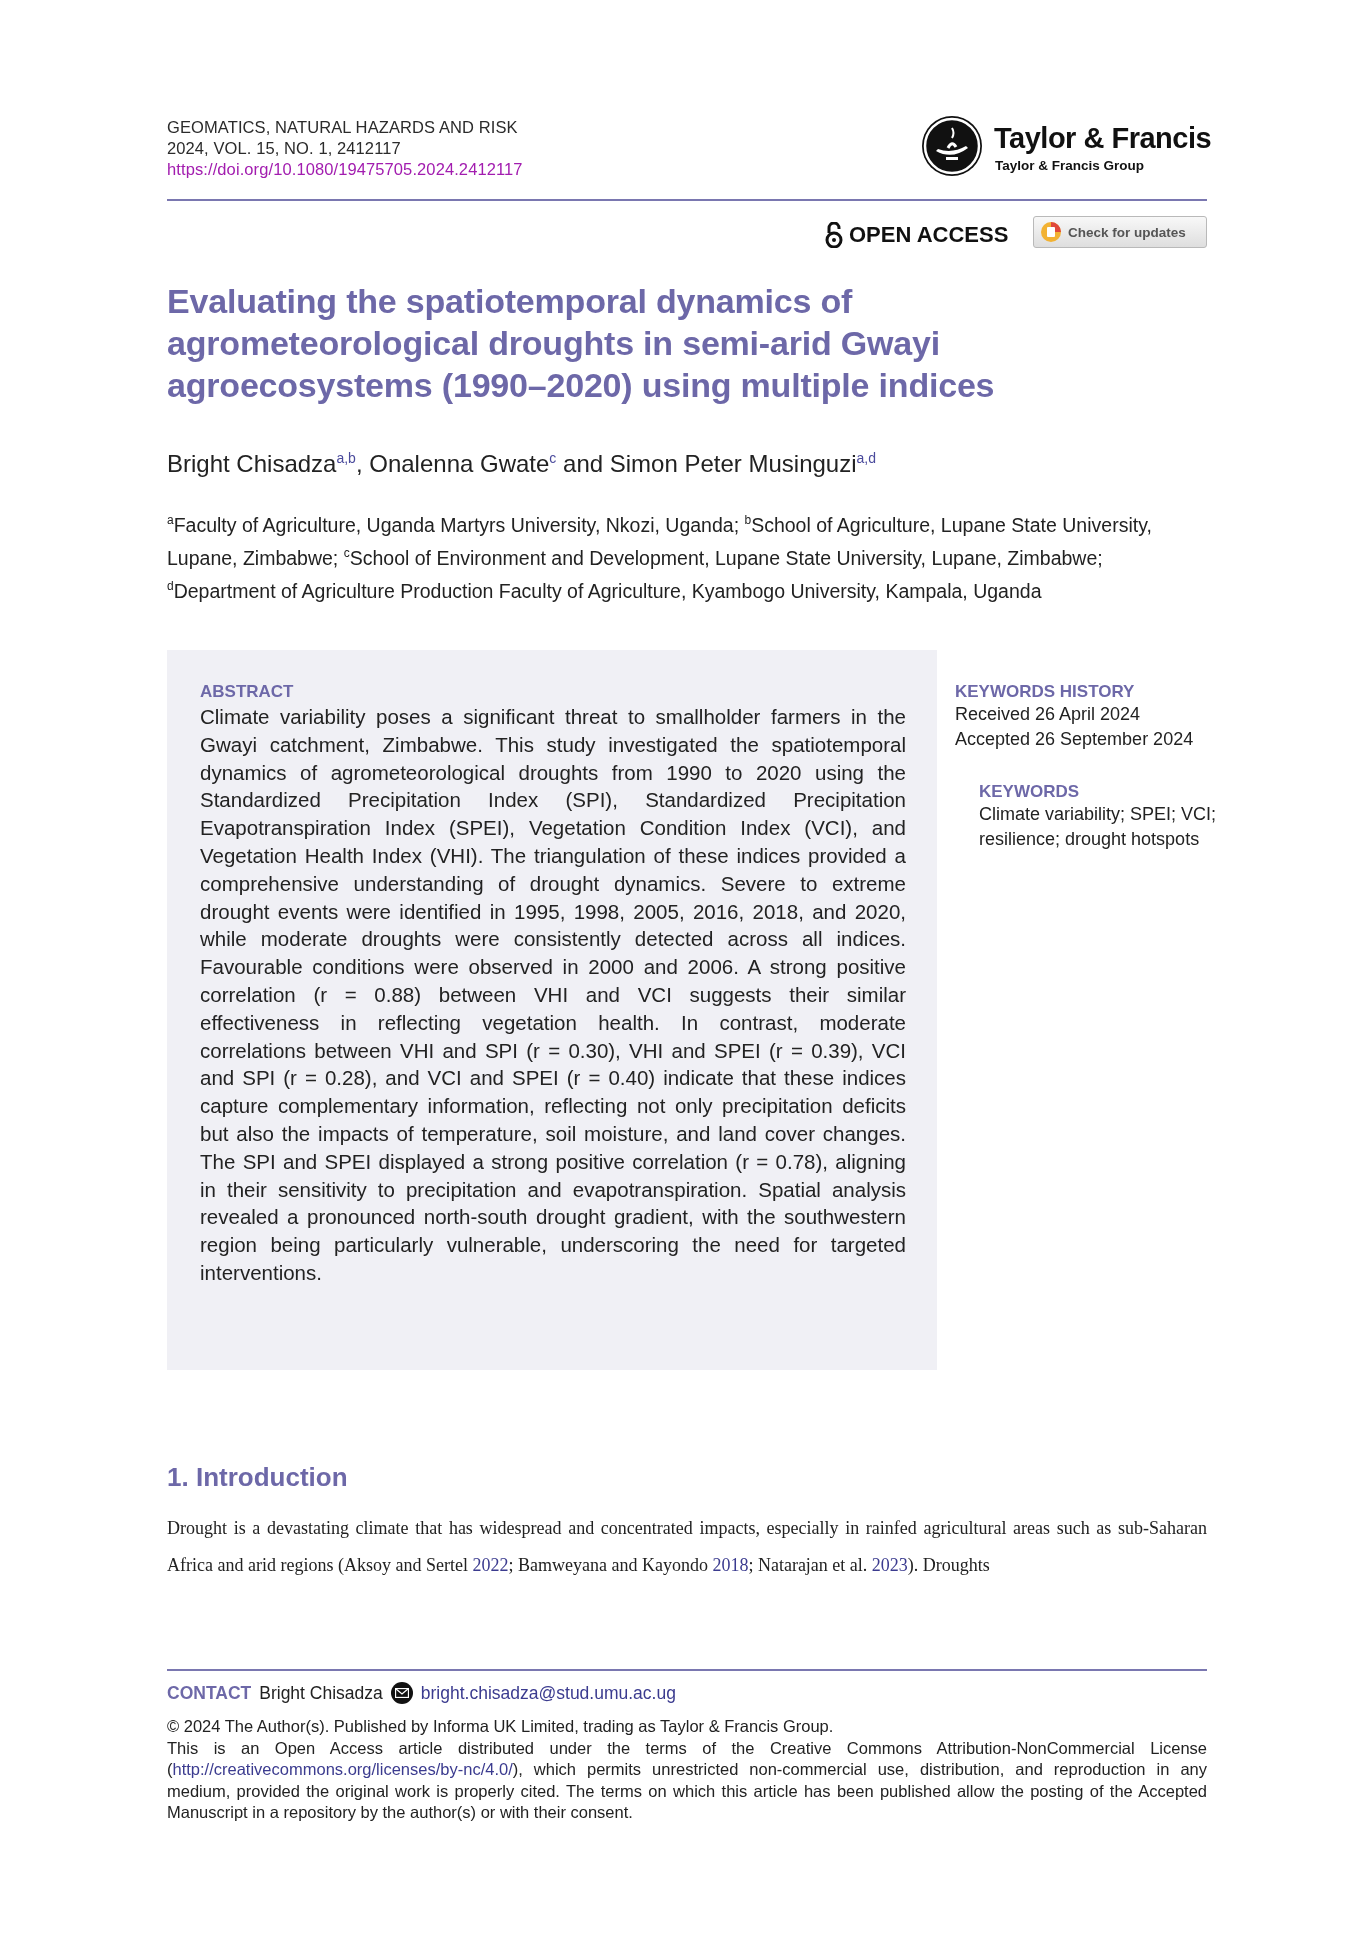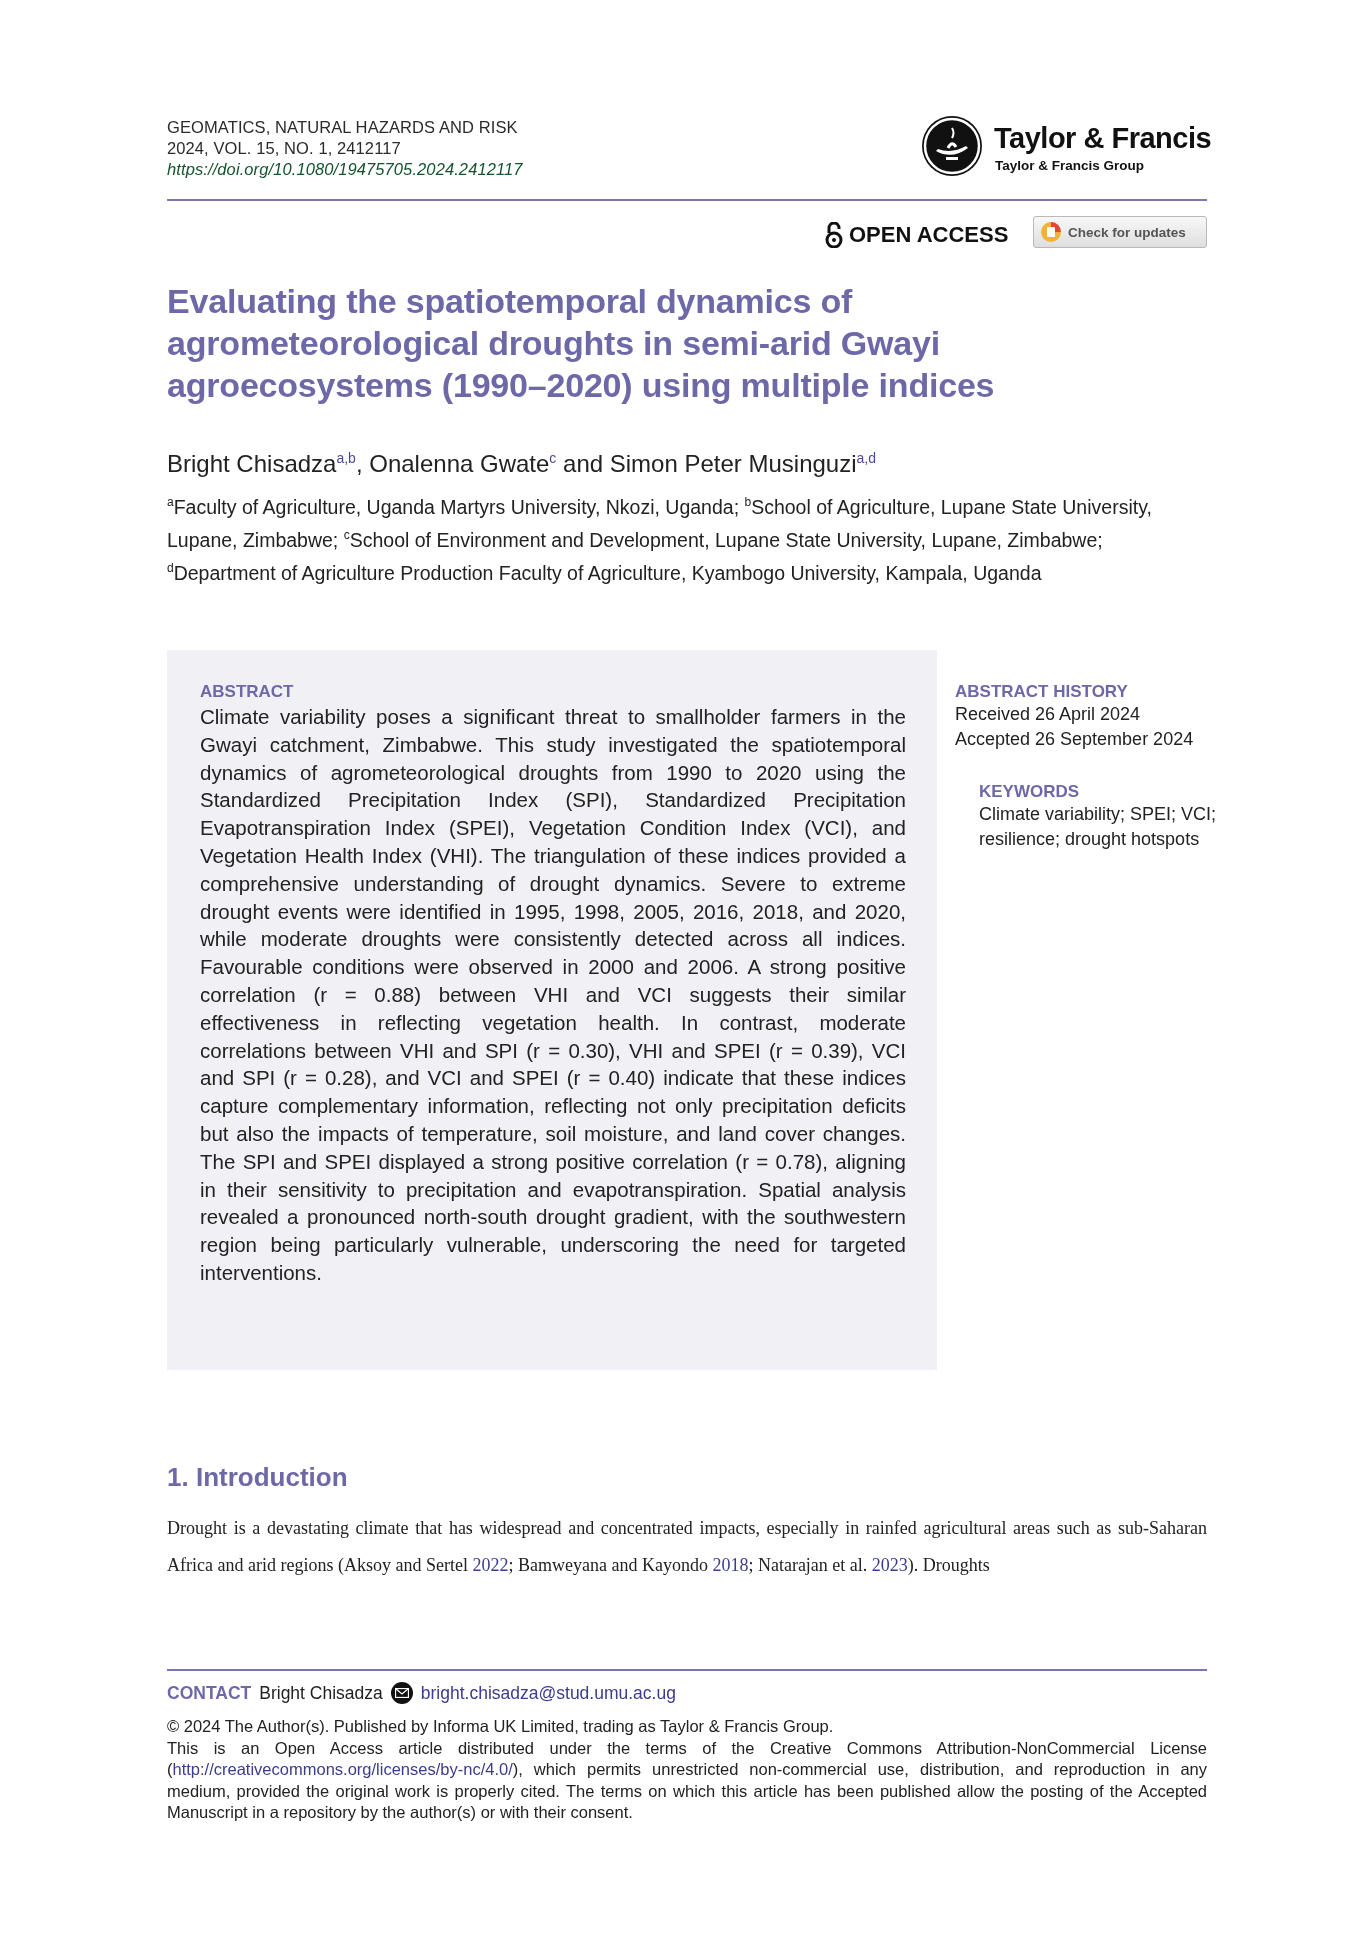--- a/index.html
+++ b/index.html
@@ -1,31 +1,31 @@
 <!DOCTYPE html>
 <html><head>
 <meta charset="utf-8">
 <style>
   html, body { margin:0; padding:0; background:#ffffff; }
   body { width:1371px; height:1953px; position:relative; overflow:hidden; font-family:"Liberation Sans", sans-serif; color:#1a1a1a; }
   .abs { position:absolute; }
   .journal { left:167px; top:117px; font-size:16.5px; line-height:21px; color:#2b2b2b; letter-spacing:0.1px; }
-  .journal a { color:#14532d; text-decoration:none;font-style:italic; }
+  .journal a { color:#a21caf; text-decoration:none; }
   .logo { left:922px; top:116px; width:290px; height:64px; }
   .logo .circle { position:absolute; left:0; top:0; width:60px; height:60px; border-radius:50%; background:#111; }
   .logo .circle svg { position:absolute; left:0; top:0; }
   .logo .name { position:absolute; left:72px; top:6px; font-size:29px; font-weight:bold; color:#111; letter-spacing:-0.5px; white-space:nowrap; }
   .logo .group { position:absolute; left:73px; top:42px; font-size:13.5px; font-weight:bold; color:#111; white-space:nowrap; }
   .rule-top { left:167px; top:199px; width:1040px; height:2px; background:#7a77b0; }
   .oa { left:825px; top:222px; font-size:22px; font-weight:bold; color:#111; display:flex; gap:6px; }
   .check { left:1033px; top:216px; width:174px; height:32px; border:1px solid #b9b9b9; border-radius:3px; background:linear-gradient(#f8f8f8,#dedede); display:flex; align-items:center; gap:6px; padding-left:6px; box-sizing:border-box; font-size:13.5px; font-weight:bold; color:#555; }
   .title { left:167px; top:280px; width:900px; font-size:34px; line-height:42px; font-weight:bold; color:#6d68a8; letter-spacing:-0.2px; }
   .authors { left:167px; top:450px; font-size:24px; color:#222; }
   .authors sup { font-size:14px; color:#4a4a9c; }
-  .affil { left:167px; top:488px; width:1000px; font-size:19.5px; line-height:28.5px; color:#222; }
+  .affil { left:167px; top:506px; width:1000px; font-size:19.5px; line-height:28.5px; color:#222; }
   .affil sup { font-size:12px; }
   .abstract-box { left:167px; top:650px; width:770px; height:720px; background:#f0f0f5; }
   .abs-label { left:200px; top:682px; font-size:17px; font-weight:bold; color:#6d68a8; }
   .abs-text { left:200px; top:703px; width:706px; font-size:20.5px; line-height:27.8px; text-align:justify; color:#222; }
   .side-label { font-size:17px; font-weight:bold; color:#6d68a8; }
   .side-text { font-size:18px; line-height:25px; color:#222; }
   .intro-h { left:167px; top:1462px; font-size:26px; font-weight:bold; color:#6d68a8; }
   .intro-text { left:167px; top:1510px; width:1040px; font-family:"Liberation Serif", serif; font-size:18px; line-height:37px; text-align:justify; color:#222; }
   .intro-text .cite { color:#3b3b8f; }
   .rule-bottom { left:167px; top:1669px; width:1040px; height:2px; background:#7a77b0; }
@@ -87,21 +87,21 @@
 
 <div class="abs affil">
   <sup>a</sup><span>Faculty of Agriculture, Uganda Martyrs University, Nkozi, Uganda; </span><sup>b</sup><span>School of Agriculture, Lupane State University, Lupane, Zimbabwe; </span><sup>c</sup><span>School of Environment and Development, Lupane State University, Lupane, Zimbabwe; </span><sup>d</sup><span>Department of Agriculture Production Faculty of Agriculture, Kyambogo University, Kampala, Uganda</span>
 </div>
 
 <div class="abs abstract-box"></div>
 <div class="abs abs-label">ABSTRACT</div>
 <div class="abs abs-text">Climate variability poses a significant threat to smallholder farmers in the Gwayi catchment, Zimbabwe. This study investigated the spatiotemporal dynamics of agrometeorological droughts from 1990 to 2020 using the Standardized Precipitation Index (SPI), Standardized Precipitation Evapotranspiration Index (SPEI), Vegetation Condition Index (VCI), and Vegetation Health Index (VHI). The triangulation of these indices provided a comprehensive understanding of drought dynamics. Severe to extreme drought events were identified in 1995, 1998, 2005, 2016, 2018, and 2020, while moderate droughts were consistently detected across all indices. Favourable conditions were observed in 2000 and 2006. A strong positive correlation (r = 0.88) between VHI and VCI suggests their similar effectiveness in reflecting vegetation health. In contrast, moderate correlations between VHI and SPI (r = 0.30), VHI and SPEI (r = 0.39), VCI and SPI (r = 0.28), and VCI and SPEI (r = 0.40) indicate that these indices capture complementary information, reflecting not only precipitation deficits but also the impacts of temperature, soil moisture, and land cover changes. The SPI and SPEI displayed a strong positive correlation (r = 0.78), aligning in their sensitivity to precipitation and evapotranspiration. Spatial analysis revealed a pronounced north-south drought gradient, with the southwestern region being particularly vulnerable, underscoring the need for targeted interventions.</div>
 
 <div class="abs" style="left:955px; top:682px; width:260px;">
-  <div class="side-label">ABSTRACT HISTORY</div>
+  <div class="side-label">KEYWORDS HISTORY</div>
   <div class="side-text">Received 26 April 2024</div>
   <div class="side-text">Accepted 26 September 2024</div>
 </div>
 <div class="abs" style="left:955px; top:782px; width:260px;margin-left:24px;">
   <div class="side-label">KEYWORDS</div>
   <div class="side-text">Climate variability; SPEI; VCI; resilience; drought hotspots</div>
 </div>
 
 <div class="abs intro-h">1. Introduction</div>
 <div class="abs intro-text"><span>Drought is a devastating climate that has widespread and concentrated impacts, especially in rainfed agricultural areas such as sub-Saharan Africa and arid regions (</span><span><span>Aksoy and Sertel </span><a class="cite">2022</a><span>; </span></span><span><span>Bamweyana and Kayondo </span><a class="cite">2018</a><span>; </span></span><span><span>Natarajan et al. </span><a class="cite">2023</a></span><span>). Droughts</span></div>

